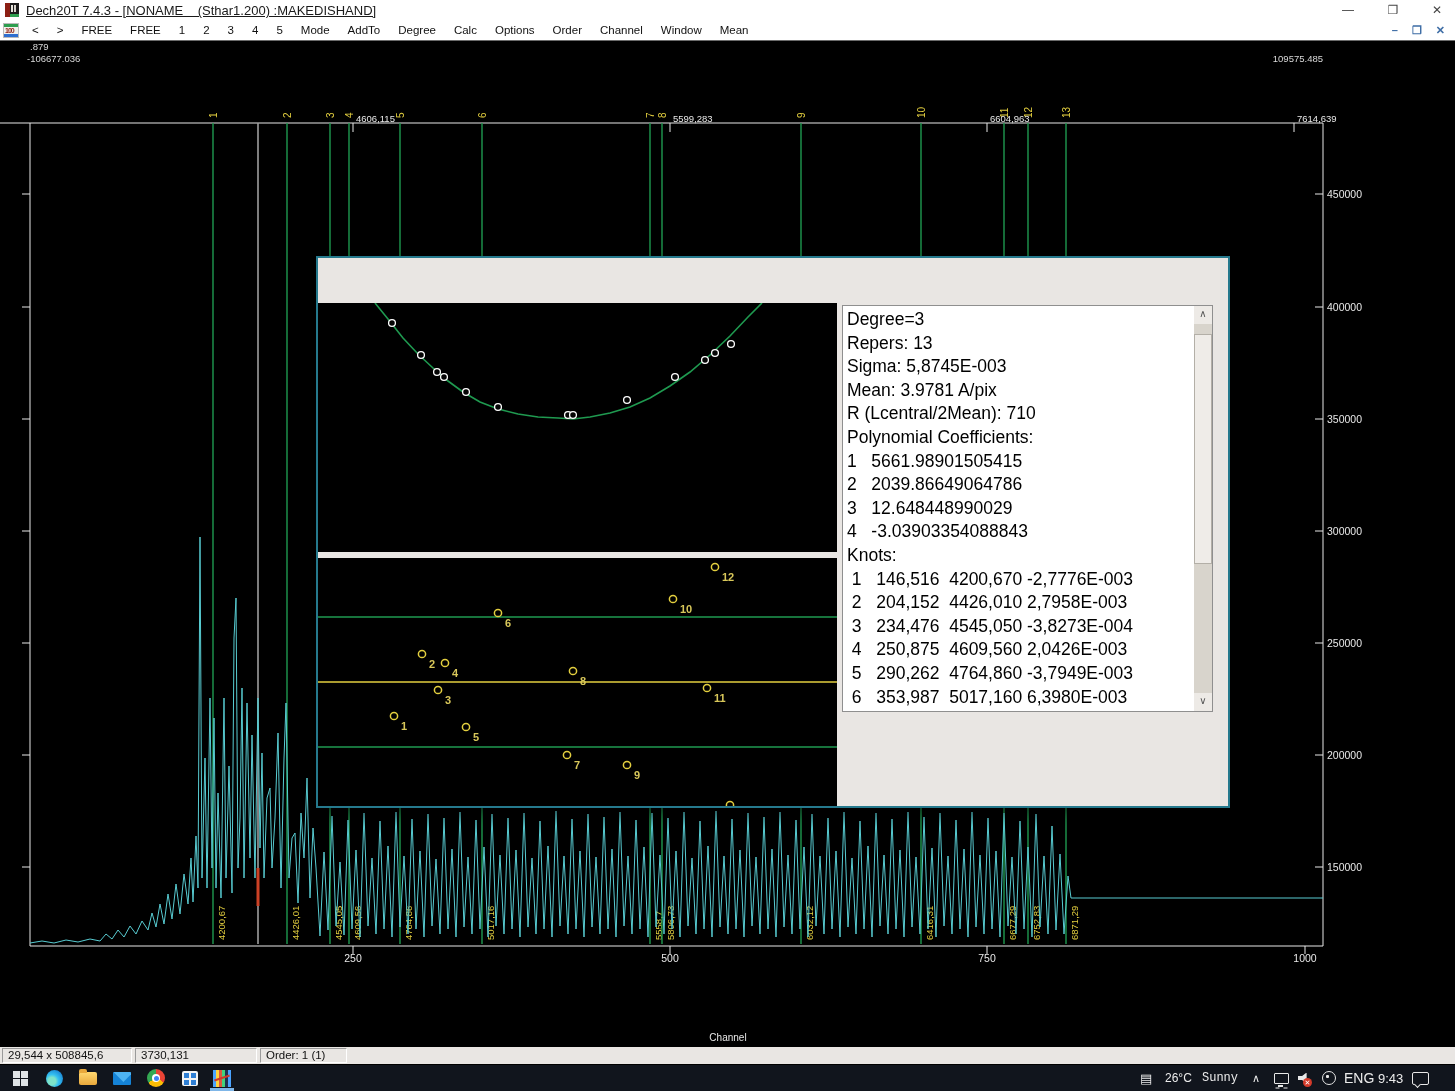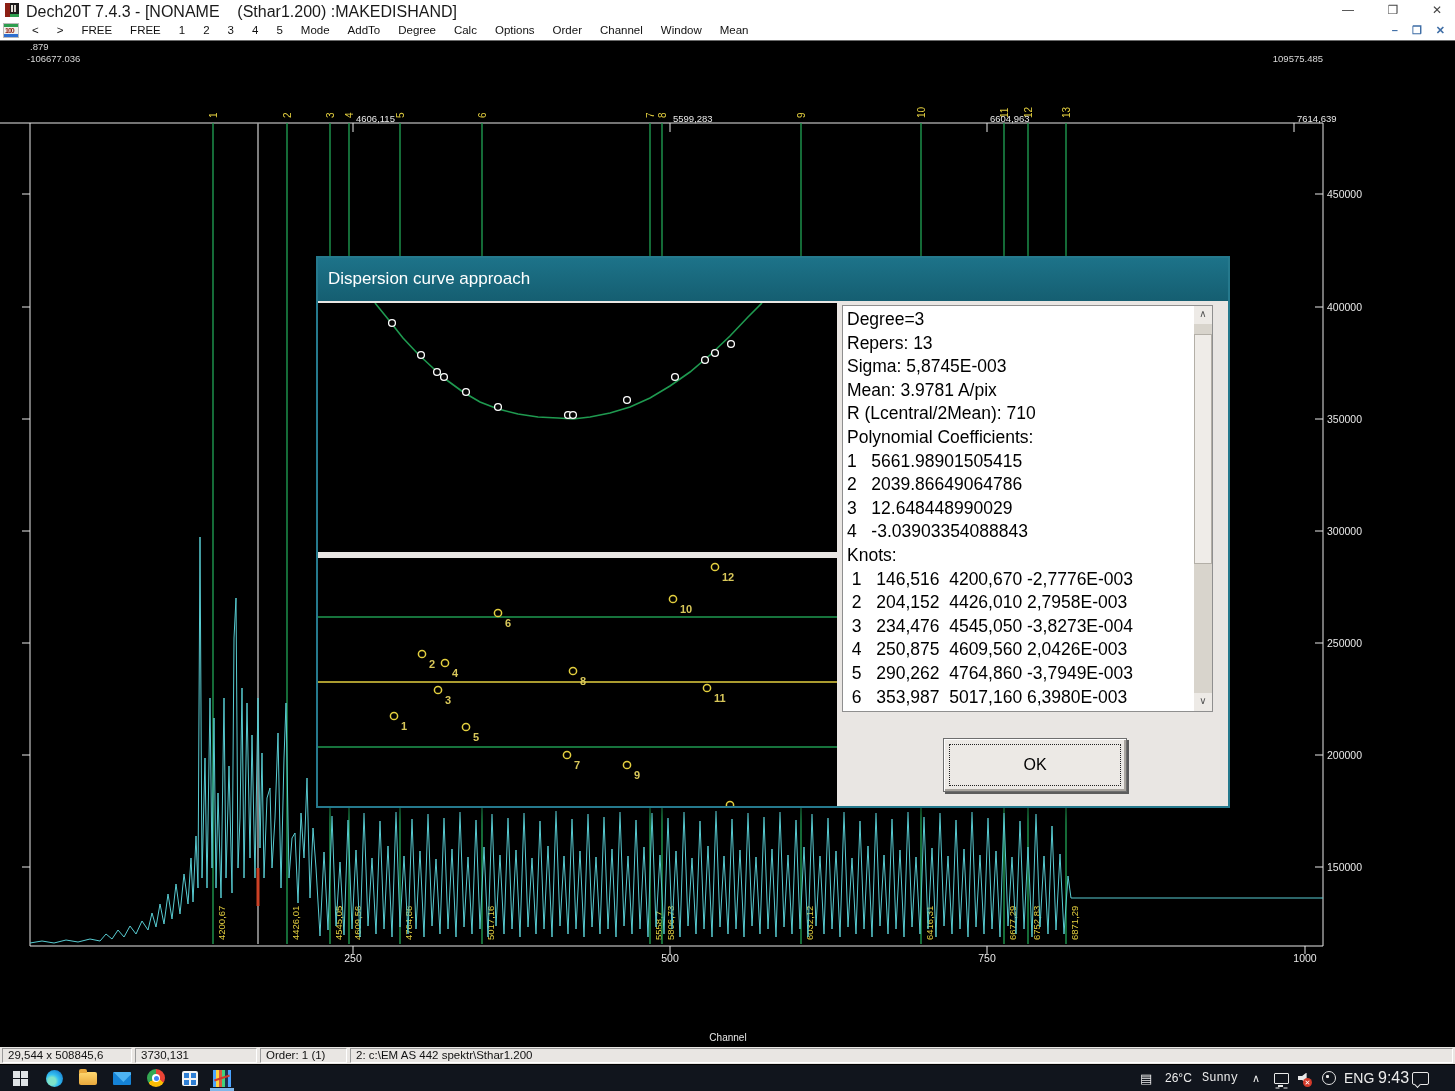--- a/index.html
+++ b/index.html
@@ -3,21 +3,21 @@
 <meta charset="utf-8">
 <style>
   html,body{margin:0;padding:0;width:1455px;height:1091px;overflow:hidden;background:#000;
     font-family:"Liberation Sans",sans-serif;-webkit-font-smoothing:antialiased;}
   
   #titlebar{position:absolute;left:0;top:0;width:1455px;height:20px;background:#ffffff;z-index:20;}
   #app-icon{position:absolute;left:5px;top:3px;width:14px;height:14px;background:#1b1b1b;
     background-image:linear-gradient(90deg,#8c1f14 0 5px,transparent 5px),linear-gradient(0deg,#2e9e4f 0 3px,transparent 3px);}
   #app-icon i{position:absolute;left:6px;top:2px;width:2px;height:7px;background:#e8e4dd;}
   #app-icon b{position:absolute;left:9px;top:2px;width:2px;height:7px;background:#d8d4cd;}
-  #title-text{position:absolute;left:26px;top:3px;font-size:16px;color:#1a1a1a;white-space:pre;}
+  #title-text{position:absolute;left:26px;top:3px;font-size:13px;color:#1a1a1a;white-space:pre;text-decoration:underline;}
   .win-ctl{position:absolute;top:0;width:34px;height:20px;text-align:center;font-size:12px;color:#444;line-height:20px;}
   
   #menubar{position:absolute;left:0;top:20px;width:1455px;height:21px;background:#ffffff;z-index:20;
     display:flex;align-items:center;border-bottom:1px solid #6b6b6b;box-sizing:border-box;}
   #zoom-icon{width:16px;height:15px;margin:0 4px 0 3px;background:#f3f1ec;position:relative;border:1px solid #bbb;box-sizing:border-box;
     background-image:linear-gradient(0deg,#2f6fd0 0 3px,transparent 3px),linear-gradient(180deg,#2e9e4f 0 3px,transparent 3px);}
   #zoom-icon span{position:absolute;left:1px;top:3px;font-size:7px;color:#8c1f14;font-weight:bold;letter-spacing:-1px;}
   .menu-item{font-size:11.5px;color:#111;padding:2px 9px;white-space:nowrap;}
   #mdi-ctls{margin-left:auto;display:flex;gap:14px;padding-right:10px;}
   .mdi-btn{font-size:11px;color:#3f6ea6;font-weight:bold;}
@@ -226,23 +226,20 @@
       <span class="menu-item">Mean</span>
     </span>
   <span id="mdi-ctls">
     <span class="mdi-btn">–</span>
     <span class="mdi-btn">❐</span>
     <span class="mdi-btn">✕</span>
   </span>
 </div>
 
 <div id="dialog">
-  <div id="dlg-titlebar">
-    <span id="dlg-title">Dispersion curve approach</span>
-  </div>
   <svg id="dlg-plot1" width="519" height="249" viewBox="0 0 519 249">
       <polyline points="57,0 70,16 85,35 100,51 115,65 130,78 145,89 162,99 180,106 200,111 220,114 240,115 255,116 272,114 292,110 312,104 332,95 352,83 372,69 392,52 412,33 430,14 444,0" fill="none" stroke="#1f9a50" stroke-width="1.6"></polyline>
       <g>
         <circle cx="74" cy="20" r="3.4" fill="#050505" stroke="#ffffff" stroke-width="1.3"></circle>
         <circle cx="103" cy="52" r="3.4" fill="#050505" stroke="#ffffff" stroke-width="1.3"></circle>
         <circle cx="119" cy="69" r="3.4" fill="#050505" stroke="#ffffff" stroke-width="1.3"></circle>
         <circle cx="126" cy="74" r="3.4" fill="#050505" stroke="#ffffff" stroke-width="1.3"></circle>
         <circle cx="148" cy="89" r="3.4" fill="#050505" stroke="#ffffff" stroke-width="1.3"></circle>
         <circle cx="180" cy="104" r="3.4" fill="#050505" stroke="#ffffff" stroke-width="1.3"></circle>
         <circle cx="250" cy="112" r="3.4" fill="#050505" stroke="#ffffff" stroke-width="1.3"></circle>
@@ -288,28 +285,26 @@
       </g>
     </svg>
   <div id="dlg-panel">
     <div id="panel-text"><div>Degree=3</div><div>Repers: 13</div><div>Sigma: 5,8745E-003</div><div>Mean: 3.9781 A/pix</div><div>R (Lcentral/2Mean): 710</div><div>Polynomial Coefficients:</div><div>1   5661.98901505415</div><div>2   2039.86649064786</div><div>3   12.648448990029</div><div>4   -3.03903354088843</div><div>Knots:</div><div> 1   146,516  4200,670 -2,7776E-003</div><div> 2   204,152  4426,010 2,7958E-003</div><div> 3   234,476  4545,050 -3,8273E-004</div><div> 4   250,875  4609,560 2,0426E-003</div><div> 5   290,262  4764,860 -3,7949E-003</div><div> 6   353,987  5017,160 6,3980E-003</div></div>
     <div id="scrollbar">
       <div class="sb-btn" id="sb-up">∧</div>
       <div id="sb-thumb"></div>
       <div class="sb-btn" id="sb-down">∨</div>
     </div>
   </div>
-  <div id="ok-btn">OK</div>
 </div>
 
 <div id="statusbar">
   <span class="status-panel" style="width:118px;">29,544 x 508845,6</span>
   <span class="status-panel" style="width:110px;">3730,131</span>
   <span class="status-panel" style="width:75px;">Order: 1 (1)</span>
-  <span class="status-panel" style="flex:1;">2: c:\EM AS 442 spektr\Sthar1.200</span>
 </div>
 
 <div id="taskbar">
   <div class="tb-item" id="win-logo">
       <span class="grid">
         <i></i>
         <i></i>
         <i></i>
         <i></i>
       </span>
@@ -342,17 +337,17 @@
       <i></i>
     </span>
   <span class="tray-glyph" style="left:1298px;position:absolute;" id="icon-vol">
       <i></i>
       <u>✕</u>
     </span>
   <span class="tray-glyph" style="left:1322px;" id="icon-meet">
       <i></i>
     </span>
   <span class="tray-text" style="left:1344px;font-size:14px;">ENG</span>
-  <span class="tray-text" style="left:1378px;font-size:16px;">9:43</span>
+  <span class="tray-text" style="left:1378px;font-size:13px;">9:43</span>
   <span class="tray-glyph" style="left:1412px;" id="icon-comment">
       <i></i>
     </span>
 </div>
 
 </body></html>

